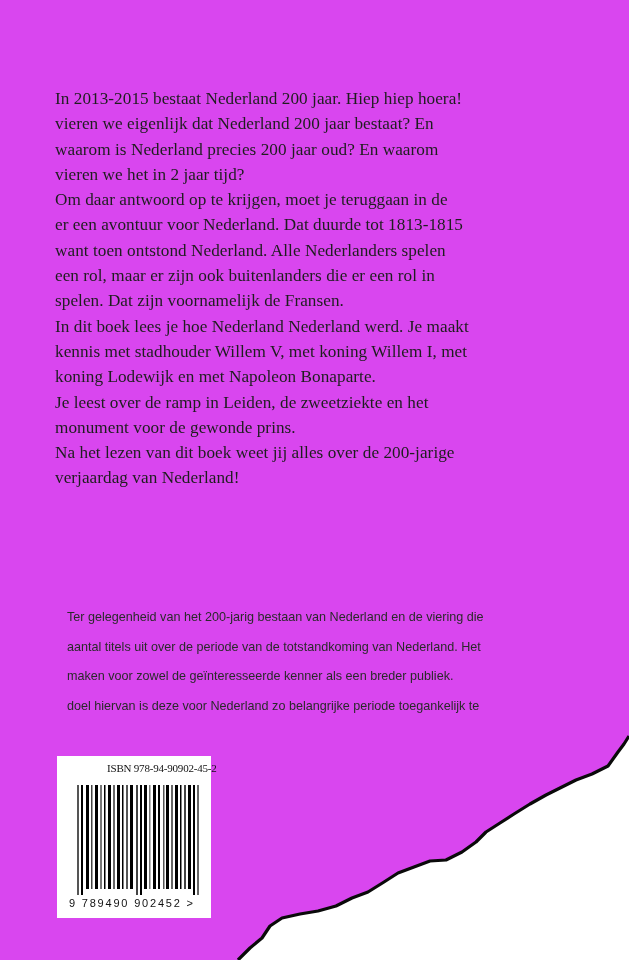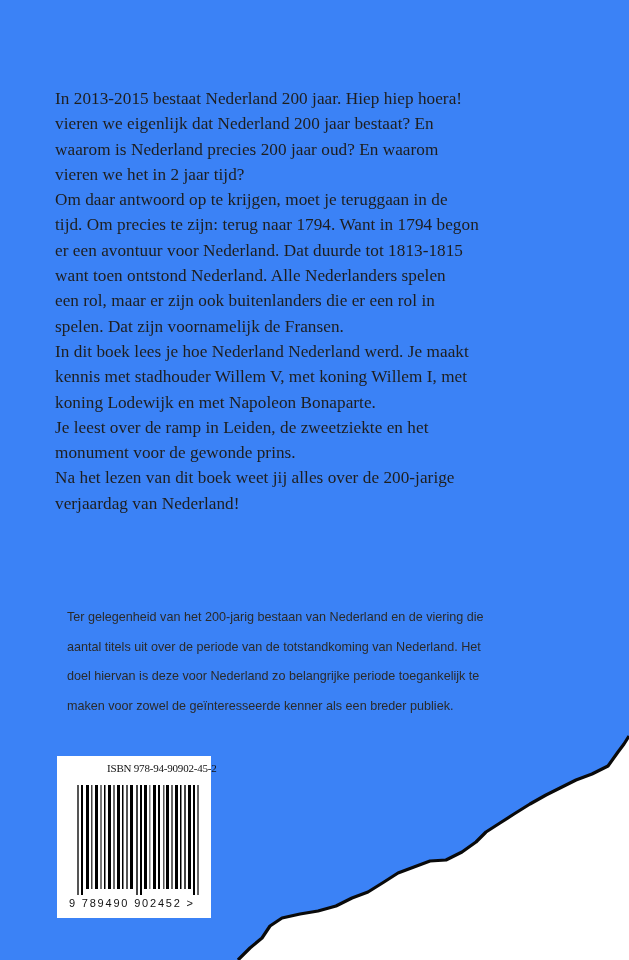--- a/index.html
+++ b/index.html
@@ -2,21 +2,21 @@
 <html><head>
   <meta charset="utf-8">
   <style>
     html, body { margin: 0; padding: 0; }
     body {
       width: 629px; height: 960px; position: relative; overflow: hidden;
       background: #ffffff;
     }
     .cover {
       position: absolute; left: 0; top: 0; width: 629px; height: 960px;
-      background: #3b82f6;
+      background: #d946ef;
     }
     .body-text {
       position: absolute; left: 55px; top: 86px; width: 560px;
       font-family: "Liberation Serif", "DejaVu Serif", serif;
       font-size: 17.2px; line-height: 25.3px; color: #1e1e1e;
       letter-spacing: 0.05px;
     }
     .body-text p { margin: 0; white-space: nowrap; }
     .blurb {
       position: absolute; left: 55px; top: 597px; width: 560px;
@@ -50,39 +50,38 @@
 <body>
 
 <div class="cover">
 
   <div class="body-text">
     <p>In 2013-2015 bestaat Nederland 200 jaar. Hiep hiep hoera!</p>
     <p>vieren we eigenlijk dat Nederland 200 jaar bestaat? En</p>
     <p>waarom is Nederland precies 200 jaar oud? En waarom</p>
     <p>vieren we het in 2 jaar tijd?</p>
     <p>Om daar antwoord op te krijgen, moet je teruggaan in de</p>
-    <p>tijd. Om precies te zijn: terug naar 1794. Want in 1794 begon</p>
     <p>er een avontuur voor Nederland. Dat duurde tot 1813-1815</p>
     <p>want toen ontstond Nederland. Alle Nederlanders spelen</p>
     <p>een rol, maar er zijn ook buitenlanders die er een rol in</p>
     <p>spelen. Dat zijn voornamelijk de Fransen.</p>
     <p>In dit boek lees je hoe Nederland Nederland werd. Je maakt</p>
     <p>kennis met stadhouder Willem V,  met koning Willem I, met</p>
     <p>koning Lodewijk en met Napoleon Bonaparte.</p>
     <p>Je leest over de ramp in Leiden, de zweetziekte en het</p>
     <p>monument voor de gewonde prins.</p>
     <p>Na het lezen van dit boek weet jij alles over de 200-jarige</p>
     <p>verjaardag van Nederland!</p>
   </div>
 
   <div class="blurb">
     <p>Ter gelegenheid van het 200-jarig bestaan van Nederland en de viering die</p>
     <p>aantal titels uit over de periode van de totstandkoming van Nederland. Het</p>
+    <p>maken voor zowel de geïnteresseerde kenner als een breder publiek.</p>
     <p>doel hiervan is deze voor Nederland zo belangrijke periode toegankelijk te</p>
-    <p>maken voor zowel de geïnteresseerde kenner als een breder publiek.</p>
   </div>
 
   <div class="isbn-white"></div>
   <div class="isbn-label">ISBN 978-94-90902-45-2</div>
 
   <svg class="barcode" viewBox="0 0 130 110" preserveAspectRatio="none">
     <g fill="#000">
       <rect x="0" y="0" width="2" height="110" fill="#555"></rect>
       <rect x="4" y="0" width="2" height="110"></rect>
       <rect x="9" y="0" width="3" height="104"></rect>

